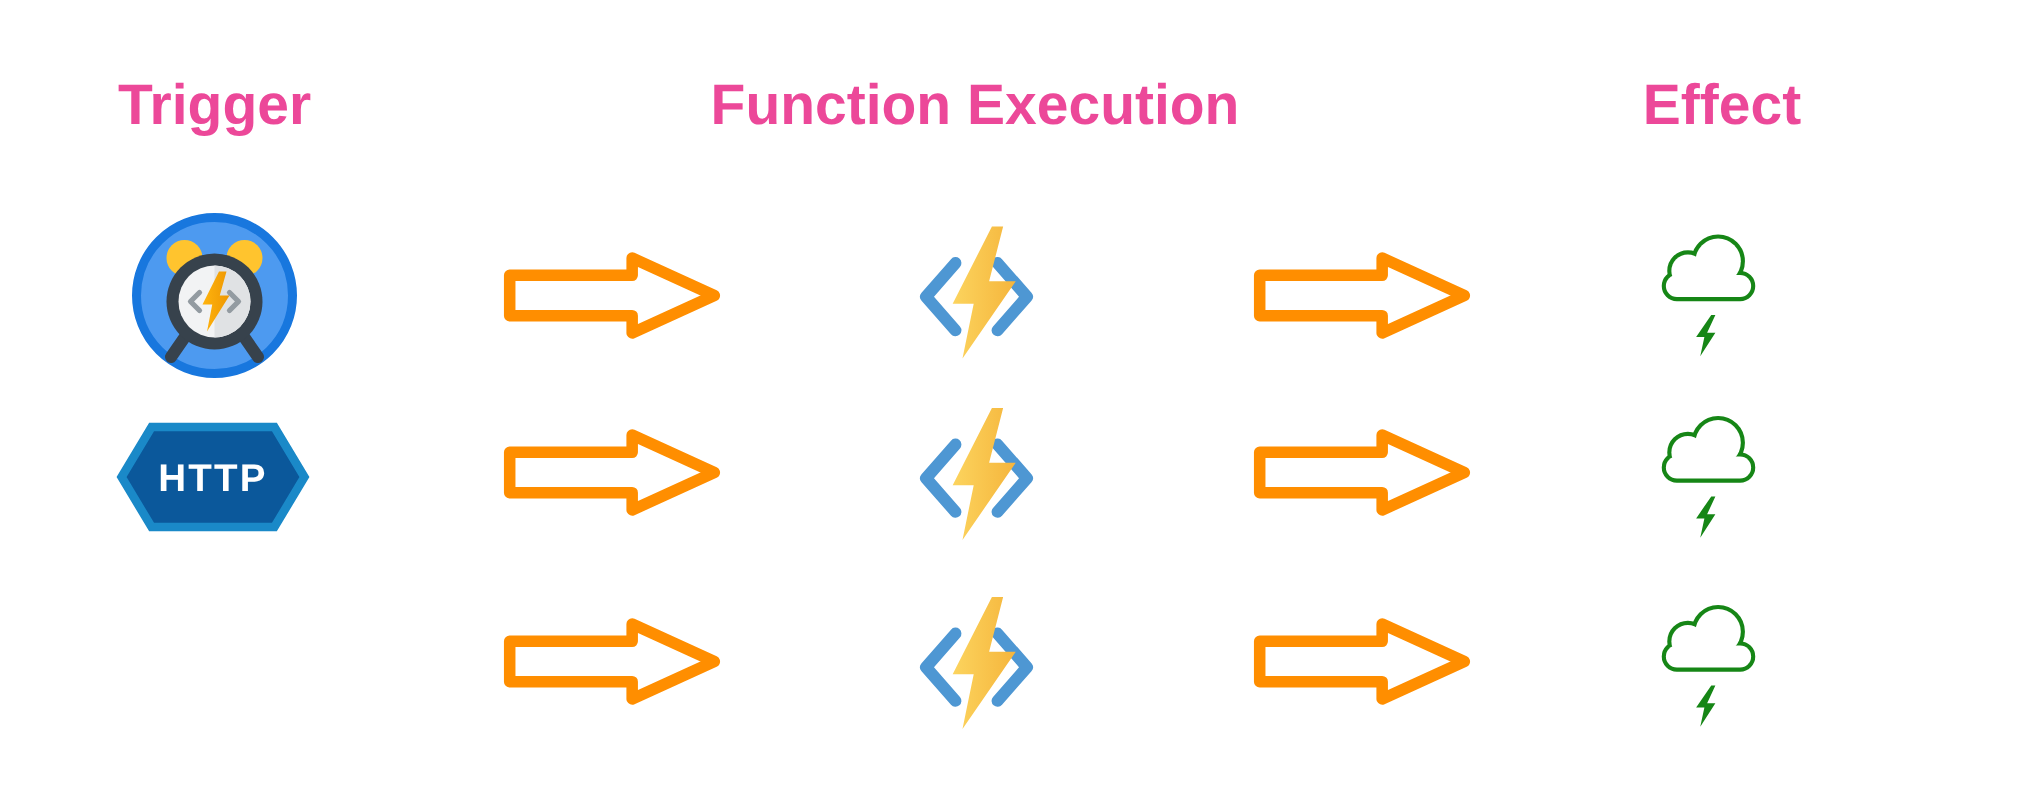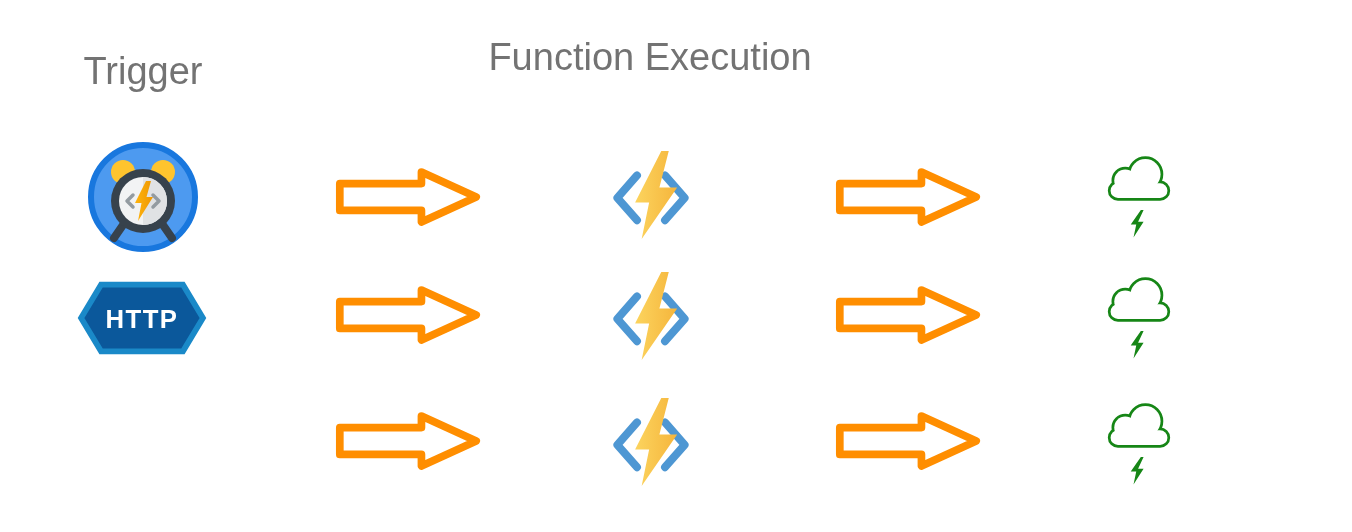--- a/index.html
+++ b/index.html
@@ -6,21 +6,21 @@
   .canvas{
     position:relative;
     width:1352px;height:532px;
     background:#ffffff;
     font-family:"Liberation Sans",sans-serif;
     overflow:hidden;
   }
   .hdr{
     position:absolute;
     transform:translate(-50%,-50%);
-    font-size:38px;font-weight:400;color:#737373;
+    font-size:38px;font-weight:700;color:#ec4899;
     white-space:nowrap;
   }
   .cell{
     position:absolute;
     transform:translate(-50%,-50%);
     display:flex;align-items:center;justify-content:center;
   }
   svg{display:block;}
   .http-text{font-family:"Liberation Sans",sans-serif;font-weight:700;letter-spacing:1.5px;}
   .bin-text{font-family:"Liberation Sans",sans-serif;font-weight:700;}
@@ -37,21 +37,22 @@
           <stop offset="1" stop-color="#F5B53C"></stop>
       </linearGradient>
       <linearGradient id="tmBolt" x1="0" y1="0" x2="1" y2="0">
         <stop offset="0" stop-color="#FFB40E"></stop>
           <stop offset="1" stop-color="#EE9702"></stop>
       </linearGradient>
     </defs>
   </svg>
 
   <div class="hdr" style="left:143px;top:71px">Trigger</div>
-  <div class="hdr" style="left:650px;top:57px">Function Execution</div>
+  <div class="hdr" style="left:650px;top:71px">Function Execution</div>
+  <div class="hdr" style="left:1148px;top:71px">Effect</div>
 
   <div class="cell" style="left:143px;top:197px">
     <svg width="112" height="112" viewBox="0 0 112 112">
       <circle cx="56" cy="56" r="52" fill="#4D9AF0" stroke="#1877DE" stroke-width="6"></circle>
       <circle cx="36" cy="31" r="12" fill="#FFC42E"></circle>
       <circle cx="76" cy="31" r="12" fill="#FFC42E"></circle>
       <line x1="36" y1="84" x2="27" y2="97" stroke="#37424C" stroke-width="8" stroke-linecap="round"></line>
       <line x1="76" y1="84" x2="85" y2="97" stroke="#37424C" stroke-width="8" stroke-linecap="round"></line>
       <circle cx="56" cy="60" r="32" fill="#37424C"></circle>
       <circle cx="56" cy="60" r="24" fill="#F2F3F4"></circle>

